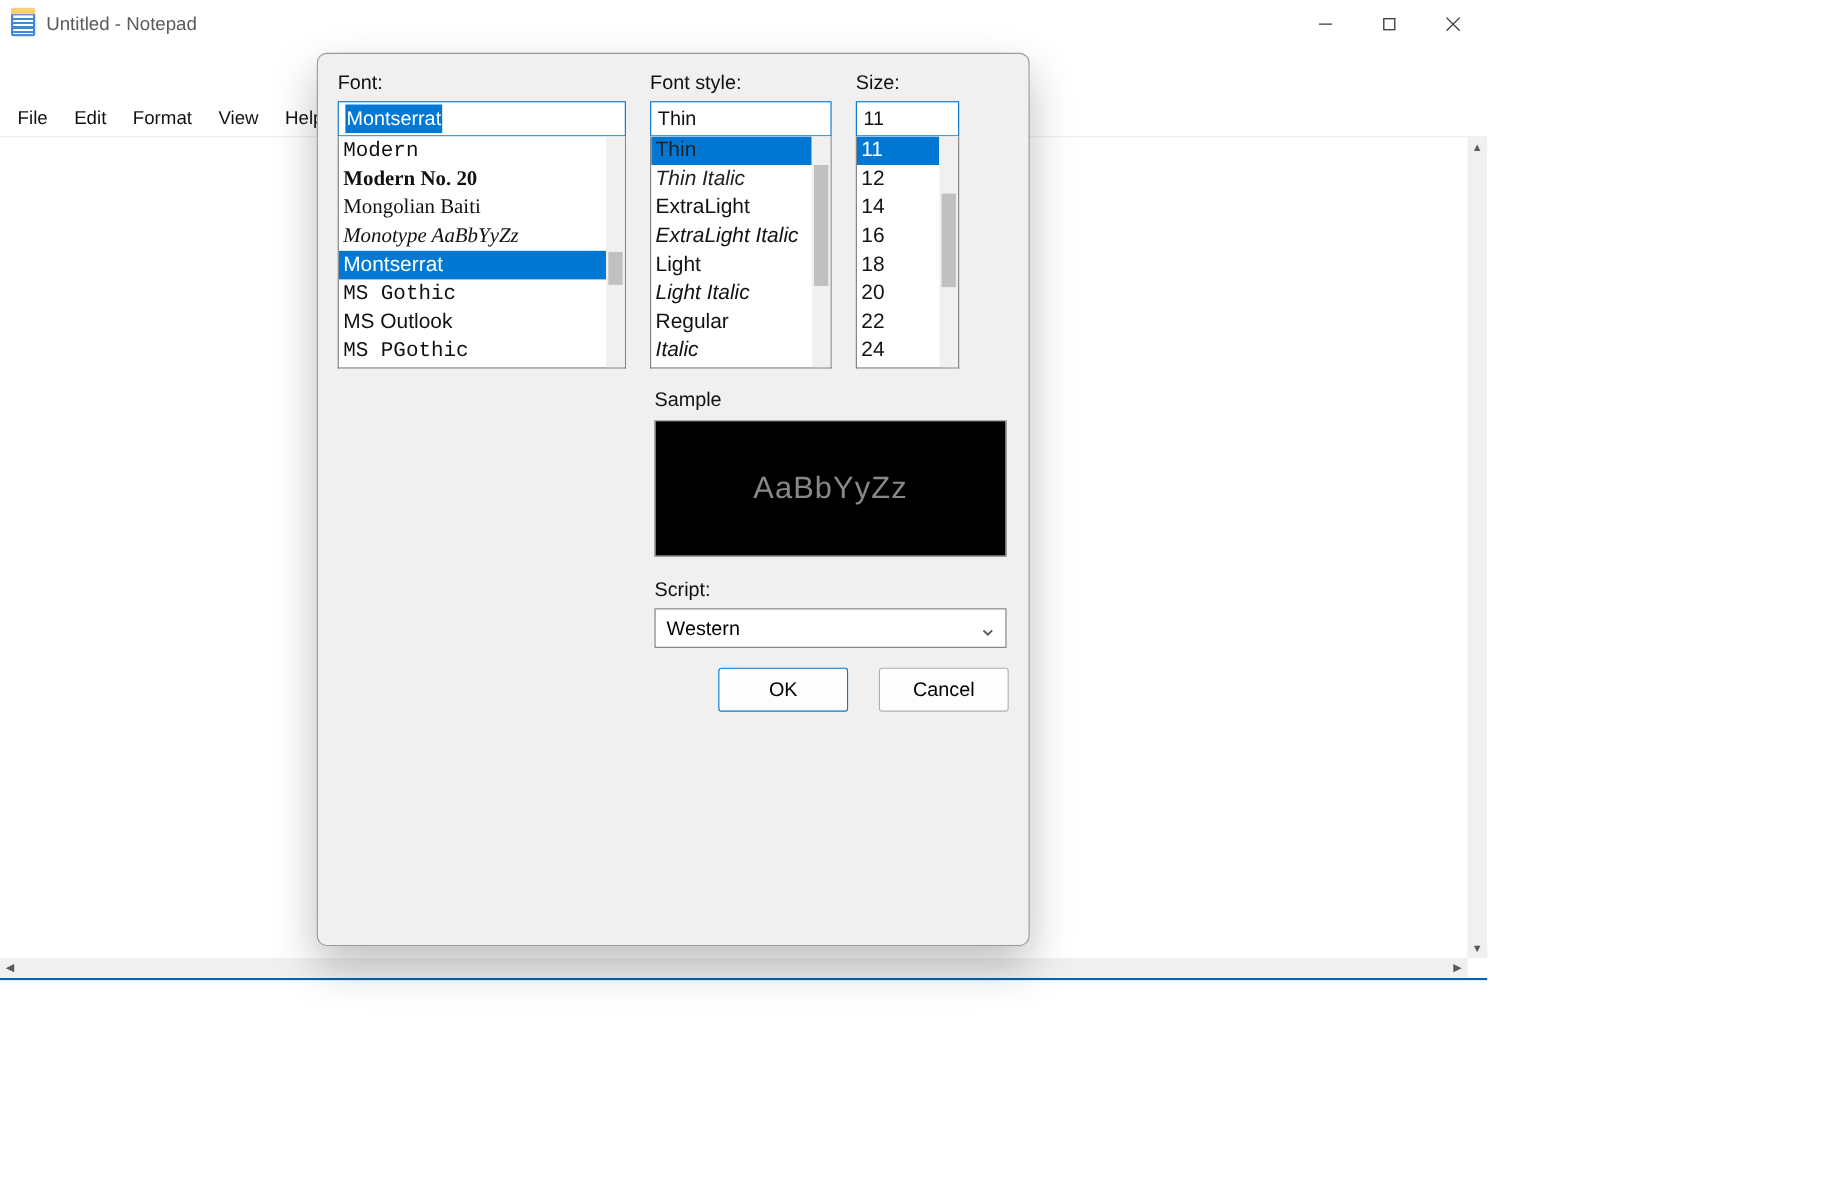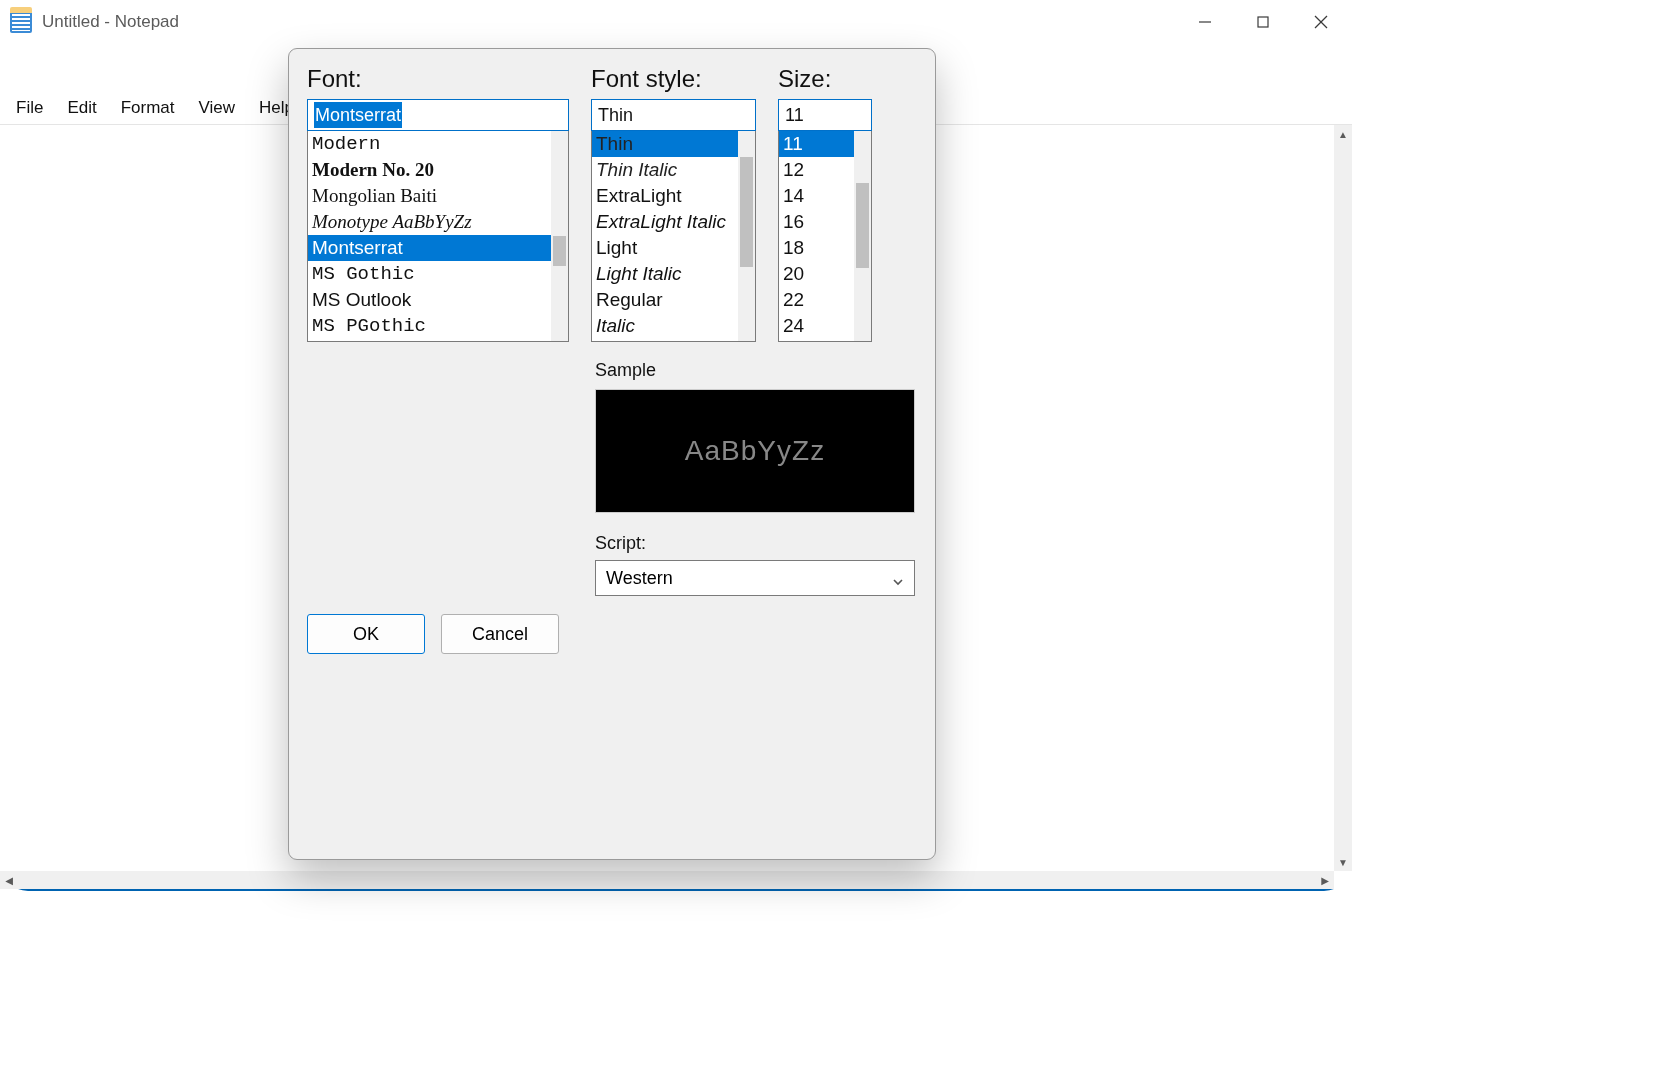--- a/index.html
+++ b/index.html
@@ -12,21 +12,20 @@
     overflow: hidden;
   }
   .window {
     width: 1352px;
     height: 891px;
     background: #fff;
     display: flex;
     flex-direction: column;
     border-bottom: 2px solid #0063b1;
     position: relative;
-    border-radius: 28px;
   }
   
   .titlebar {
     height: 44px;
     display: flex;
     align-items: center;
     padding: 0 2px 0 10px;
     color: #5b5b5b;
     font-size: 17px;
   }
@@ -145,21 +144,21 @@
   .dialog-close svg{width:17px;height:17px;stroke:#111;stroke-width:1.6;fill:none;}
   .dialog-body{
     flex:1;padding:16px 18px 18px 18px;
     display:flex;flex-direction:column;
   }
   .pickers{display:flex;gap:22px;}
   .picker-col{display:flex;flex-direction:column;}
   .picker-col.font{width:262px;}
   .picker-col.style{width:165px;}
   .picker-col.size{width:94px;}
-  .picker-label{font-size:24px;color:#111;margin-bottom:6px;}
+  .picker-label{font-size:18px;color:#111;margin-bottom:6px;}
   .picker-input{
     height:32px;border:1px solid #0070c9;background:#fff;
     font-size:18px;padding:2px 6px;color:#111;width:100%;
     font-family:"Segoe UI",sans-serif;outline:none;
   }
   .picker-col.font .picker-input{border-color:#0070c9;}
   .picker-col.style .picker-input,.picker-col.size .picker-input{border-color:#0070c9;}
   .picker-list{
     border:1px solid #7a7a7a;border-top:none;background:#fff;
     height:211px;overflow:hidden;position:relative;
@@ -202,21 +201,21 @@
     display:flex;align-items:center;justify-content:space-between;
     padding:0 10px;font-size:18px;
   }
   .chevron{width:12px;height:12px;}
   .chevron svg{width:12px;height:12px;stroke:#555;stroke-width:1.6;fill:none;}
   .link{
     margin-top:auto;color:#0066cc;text-decoration:underline;font-size:18px;
     padding-top:40px;
   }
   .dialog-buttons{
-    display:flex;gap:16px;margin-top:18px;
+    display:flex;gap:28px;justify-content:flex-end;margin-top:18px;
   }
   .btn{
     width:118px;height:40px;border:1px solid #b0b0b0;background:#fdfdfd;
     display:flex;align-items:center;justify-content:center;
     font-size:18px;border-radius:3px;
   }
   .btn.primary{border-color:#0078d4;}
   .sel-wrap{position:relative;}
   .sel-highlight{
     position:absolute;left:7px;top:3px;bottom:3px;

